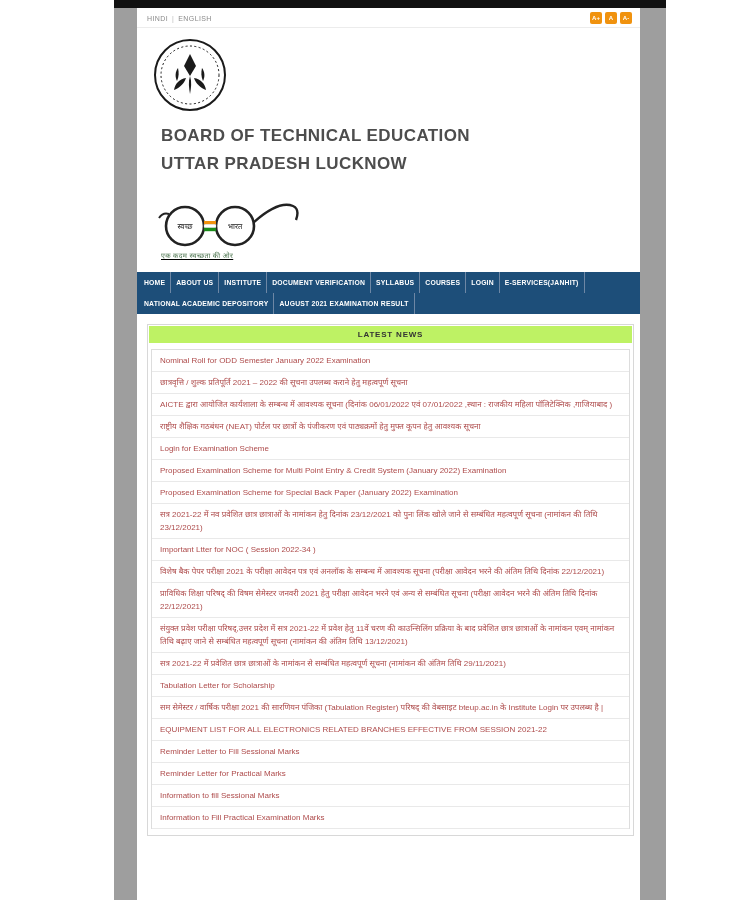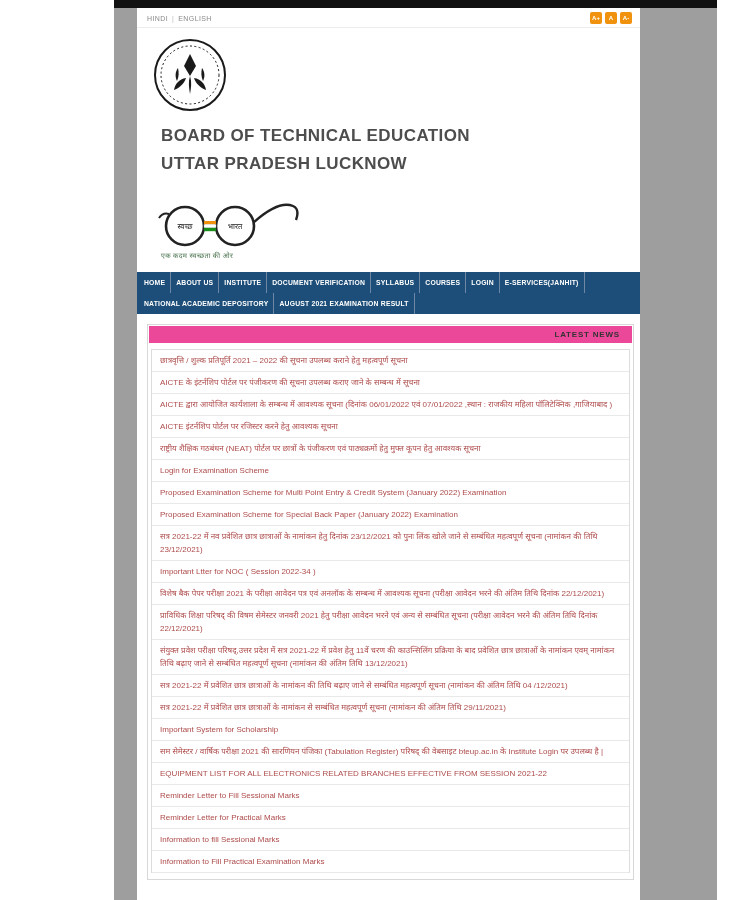--- a/index.html
+++ b/index.html
@@ -5,21 +5,21 @@
   * { box-sizing: border-box; margin: 0; padding: 0; }
   html,body { width: 751px; height: 900px; overflow: hidden; }
   body {
     background: #ffffff;
     font-family: "Liberation Sans", "DejaVu Sans", sans-serif;
     position: relative;
   }
   
   .viewport {
     position: absolute; left: 114px; top: 0;
-    width: 603px; height: 900px;
+    width: 552px; height: 900px;
     background: var(--body-bg, #9e9e9e);
   }
   .statusbar { height: 8px; width: 100%; background: var(--status-bg, #111); }
   .site {
     position: absolute; left: 23px; top: 8px;
     width: 503px; height: 892px;
     background: #fff; overflow: hidden;
   }
   
   .topbar {
@@ -36,21 +36,21 @@
     background: var(--accent, #f0920e); color: #fff;
     font-size: 6px; font-weight: bold; line-height: 12px; text-align: center;
     cursor: pointer; padding: 0;
   }
   
   .emblem { margin: 10px 0 4px 16px; width: 74px; height: 74px; }
   .titles { margin: 2px 0 0 24px; color: #4d4d4d; }
   .titles .t1, .titles .t2 {
     font-size: 17px; font-weight: bold; letter-spacing: .4px; line-height: 28px;
   }
-  .swachh { margin: 20px 0 0 16px; width: 150px; }
+  .swachh { margin: 20px 0 0 16px; width: 150px; text-decoration: underline; }
   .swachh svg { display: block; }
   .swachh .tagline {
     font-size: 7px; color: #47704a; margin: 1px 0 0 8px; letter-spacing: .3px;
   }
   
   .nav { margin-top: 12px; background: var(--nav-bg, #1d4e79); padding: 0 2px; }
   .nav-row { display: flex; flex-wrap: nowrap; }
   .nav-item {
     color: #fff; font-size: 6.8px; font-weight: bold;
     padding: 7px 5px; border-right: 1px solid #6d87a5;
@@ -58,22 +58,22 @@
   }
   .nav-row.second .nav-item { border-right: 1px solid #6d87a5; }
   
   .news-wrap {
     margin: 10px 6px 0 10px;
     border: 1px solid #d8d8d8;
     background: #fff;
     padding: 1px 1px 6px 1px;
   }
   .news-header {
-    background: #ec4899; color: #333;
-    text-align: right; font-size: 8px; font-weight: bold;
+    background: #bef264; color: #333;
+    text-align: center; font-size: 8px; font-weight: bold;
     letter-spacing: .8px; padding: 4px 12px;
   }
   .news-list { margin: 6px 2px 0 2px; border: 1px solid #ddd; border-bottom: none; }
   .news-item {
     font-size: 8px; line-height: 13px; color: var(--link-color, #ae4b4b);
     padding: 4px 8px; border-bottom: 1px solid #e9e9e9;
     cursor: pointer;
   }
 </style>
 </head>
@@ -150,36 +150,34 @@
       <div class="nav-item">NATIONAL ACADEMIC DEPOSITORY</div>
           <div class="nav-item">AUGUST 2021 EXAMINATION RESULT</div>
         </div>
     </div>
 
     
     <div class="news-wrap">
       <div class="news-header">LATEST NEWS</div>
       <div class="news-list">
 
+      <div class="news-item">Nominal Roll for ODD Semester January 2022 Examination</div>
           <div class="news-item">छात्रवृत्ति / शुल्क प्रतिपूर्ति 2021 – 2022 की सूचना उपलब्ध कराने हेतु महत्वपूर्ण सूचना</div>
-          <div class="news-item">AICTE के इंटर्नशिप पोर्टल पर पंजीकरण की सूचना उपलब्ध कराए जाने के सम्बन्ध में सूचना</div>
           <div class="news-item">AICTE द्वारा आयोजित कार्यशाला के सम्बन्ध में आवश्यक सूचना (दिनांक 06/01/2022 एवं 07/01/2022 ,स्थान : राजकीय महिला पॉलिटेक्निक ,गाजियाबाद )</div>
-          <div class="news-item">AICTE इंटर्नशिप पोर्टल पर रजिस्टर करने हेतु आवश्यक सूचना</div>
           <div class="news-item">राष्ट्रीय शैक्षिक गठबंधन (NEAT) पोर्टल पर छात्रों के पंजीकरण एवं पाठ्यक्रमों हेतु मुफ्त कूपन हेतु आवश्यक सूचना</div>
           <div class="news-item">Login for Examination Scheme</div>
           <div class="news-item">Proposed Examination Scheme for Multi Point Entry &amp; Credit System (January 2022) Examination</div>
           <div class="news-item">Proposed Examination Scheme for Special Back Paper (January 2022) Examination</div>
           <div class="news-item">सत्र 2021-22 में नव प्रवेशित छात्र छात्राओं के नामांकन हेतु दिनांक 23/12/2021 को पुनः लिंक खोले जाने से सम्बंधित महत्वपूर्ण सूचना (नामांकन की तिथि 23/12/2021)</div>
           <div class="news-item">Important Ltter for NOC ( Session 2022-34 )</div>
           <div class="news-item">विशेष बैक पेपर परीक्षा 2021 के परीक्षा आवेदन पत्र एवं अनलॉक के सम्बन्ध में आवश्यक सूचना (परीक्षा आवेदन भरने की अंतिम तिथि दिनांक 22/12/2021)</div>
           <div class="news-item">प्राविधिक शिक्षा परिषद् की विषम सेमेस्टर जनवरी 2021 हेतु परीक्षा आवेदन भरने एवं अन्य से सम्बंधित सूचना (परीक्षा आवेदन भरने की अंतिम तिथि दिनांक 22/12/2021)</div>
           <div class="news-item">संयुक्त प्रवेश परीक्षा परिषद्,उत्तर प्रदेश में सत्र 2021-22 में प्रवेश हेतु 11वें चरण की काउन्सिलिंग प्रक्रिया के बाद प्रवेशित छात्र छात्राओं के नामांकन एवम् नामांकन तिथि बढ़ाए जाने से सम्बंधित महत्वपूर्ण सूचना (नामांकन की अंतिम तिथि 13/12/2021)</div>
-          <div class="news-item">सत्र 2021-22 में प्रवेशित छात्र छात्राओं के नामांकन की तिथि बढ़ाए जाने से सम्बंधित महत्वपूर्ण सूचना (नामांकन की अंतिम तिथि 04 /12/2021)</div>
           <div class="news-item">सत्र 2021-22 में प्रवेशित छात्र छात्राओं के नामांकन से सम्बंधित महत्वपूर्ण सूचना (नामांकन की अंतिम तिथि 29/11/2021)</div>
-          <div class="news-item">Important System for Scholarship</div>
+          <div class="news-item">Tabulation Letter for Scholarship</div>
           <div class="news-item">सम सेमेस्टर / वार्षिक परीक्षा 2021 की सारणियन पंजिका (Tabulation Register) परिषद् की वेबसाइट bteup.ac.in के Institute Login पर उपलब्ध है |</div>
           <div class="news-item">EQUIPMENT LIST FOR ALL ELECTRONICS RELATED BRANCHES EFFECTIVE FROM SESSION 2021-22</div>
           <div class="news-item">Reminder Letter to Fill Sessional Marks</div>
           <div class="news-item">Reminder Letter for Practical Marks</div>
           <div class="news-item">Information to fill Sessional Marks</div>
           <div class="news-item">Information to Fill Practical Examination Marks</div>
         </div>
     </div>
 
   </div>

